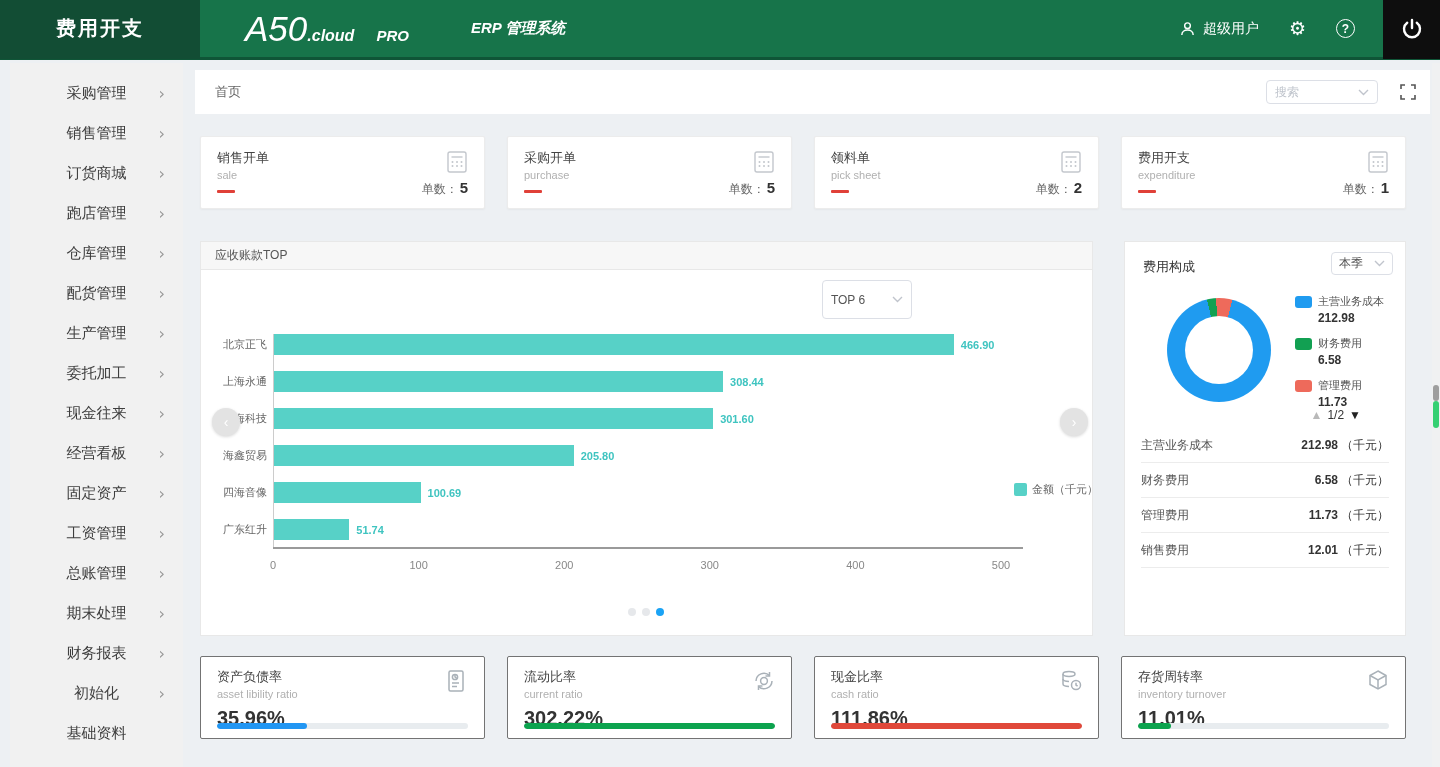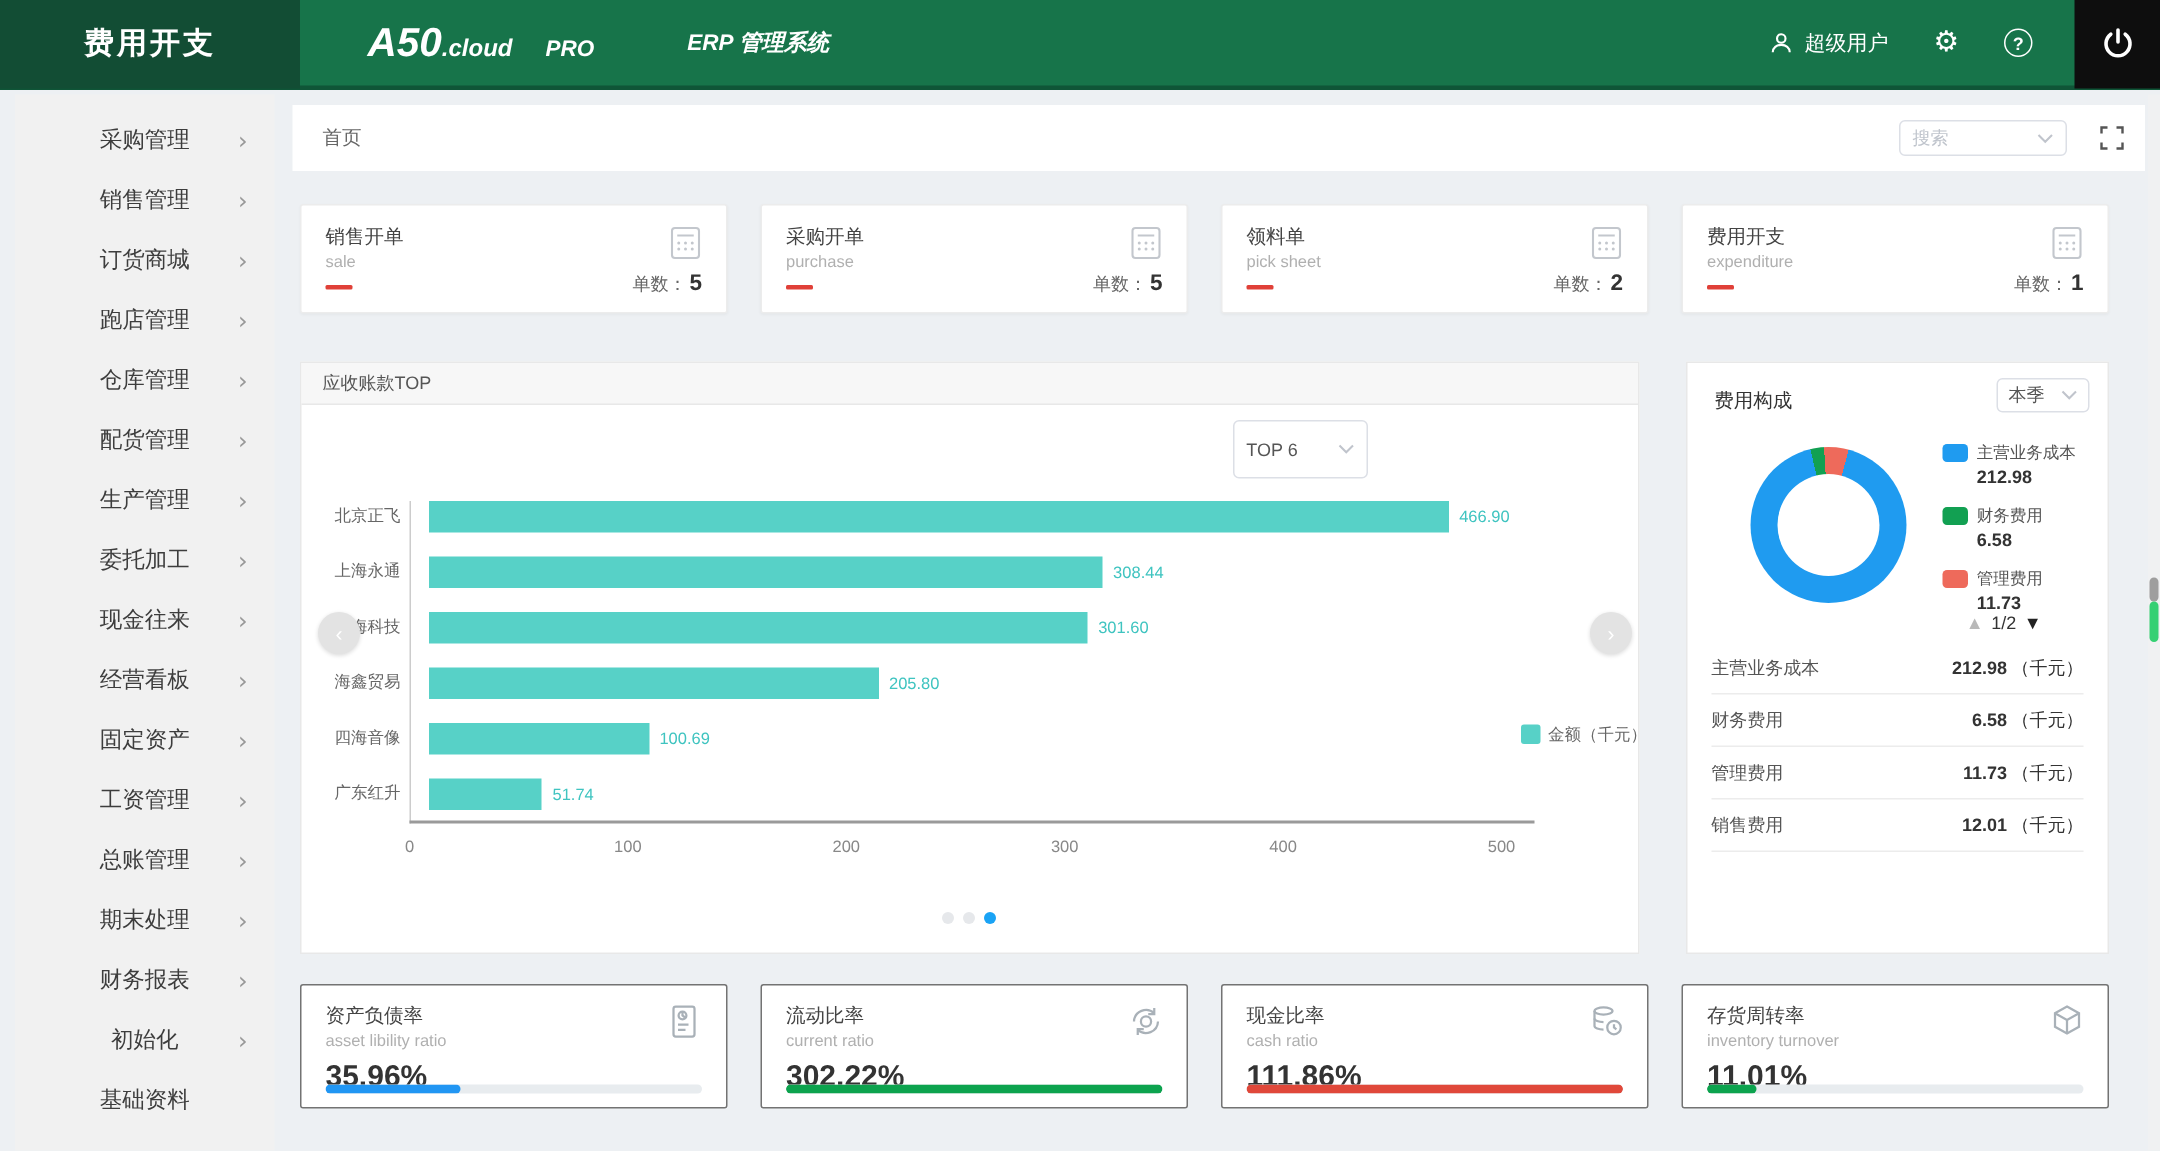--- a/index.html
+++ b/index.html
@@ -6,21 +6,21 @@
   html,body { width:1440px; height:767px; overflow:hidden;
     font-family:"Liberation Sans","DejaVu Sans",sans-serif; background:#edf0f3; }
 
   
   .header { position:absolute; left:0; top:0; width:1440px; height:60px;
     background:#17744a; border-bottom:3px solid #0f5537; display:flex; align-items:center; }
   .brand-block { width:200px; height:60px; background:#124d34; color:#fff;
     display:flex; align-items:center; justify-content:center;
     font-size:20px; font-weight:bold; letter-spacing:2px; }
   .product { margin-left:45px; color:#fff; font-style:italic; display:flex; align-items:baseline; }
-  .product .p-name { font-size:27px; font-weight:bold; }
+  .product .p-name { font-size:35px; font-weight:normal; }
   .product .p-domain { font-size:16px; font-weight:bold; }
   .product .p-badge { font-size:15px; font-weight:bold; margin-left:22px; }
   .sys-title { color:#fff; font-style:italic; font-weight:bold; font-size:15px; margin-left:62px; }
   .header-right { margin-left:auto; display:flex; align-items:center; color:#fff; }
   .user-wrap { display:flex; align-items:center; font-size:14px; }
   .user-wrap svg { margin-right:7px; }
   .hdr-ico { margin-left:30px; display:flex; align-items:center; cursor:pointer; }
   .gear { font-size:19px; line-height:1; }
   .help-circle { width:19px; height:19px; border:1.6px solid #fff; border-radius:50%;
     display:flex; align-items:center; justify-content:center; font-size:12px; font-weight:bold; }
@@ -65,21 +65,21 @@
   .chart-panel-hd { height:28px; background:#f7f7f7; border-bottom:1px solid #e8e8e8;
     display:flex; align-items:center; padding:0 14px; font-size:12px; color:#555; }
   .top-select { position:absolute; right:180px; top:38px; width:90px; height:39px;
     border:1px solid #dcdfe6; border-radius:4px; display:flex; align-items:center;
     padding:0 8px; font-size:12px; color:#555; cursor:pointer; }
   .top-select .dd-arrow { margin-left:auto; }
 
   .plot { position:absolute; left:72px; top:92px; width:728px; height:215px; }
   .plot .vaxis { position:absolute; left:0; top:0; width:1px; height:215px; background:#ccc; }
   .plot .xaxis { position:absolute; left:0; bottom:0; width:103%; height:2px; background:#9a9a9a; }
-  .bar-row { position:absolute; left:13px; width:100%; height:21px; display:flex; align-items:center; }
+  .bar-row { position:absolute; left:1px; width:100%; height:21px; display:flex; align-items:center;font-weight:bold; }
   .bar { height:21px; background:#57d1c7; }
   .bar-val { font-size:11px; color:#3fc4c0; margin-left:7px; white-space:nowrap; }
   .ylabel { position:absolute; width:60px; text-align:right; font-size:11px; color:#666;
     left:-66px; height:21px; line-height:21px; }
   .xtick { position:absolute; bottom:-22px; transform:translateX(-50%); font-size:11px; color:#888; }
   .bar-legend { position:absolute; left:813px; top:240px; display:flex; align-items:center;
     font-size:11px; color:#666; white-space:nowrap; }
   .bar-legend .sw { width:13px; height:13px; background:#57d1c7; border-radius:2px; margin-right:5px; }
   .car-arrow { position:absolute; width:28px; height:28px; border-radius:50%; background:#e3e3e3;
     color:#fff; display:flex; align-items:center; justify-content:center; font-size:14px;

